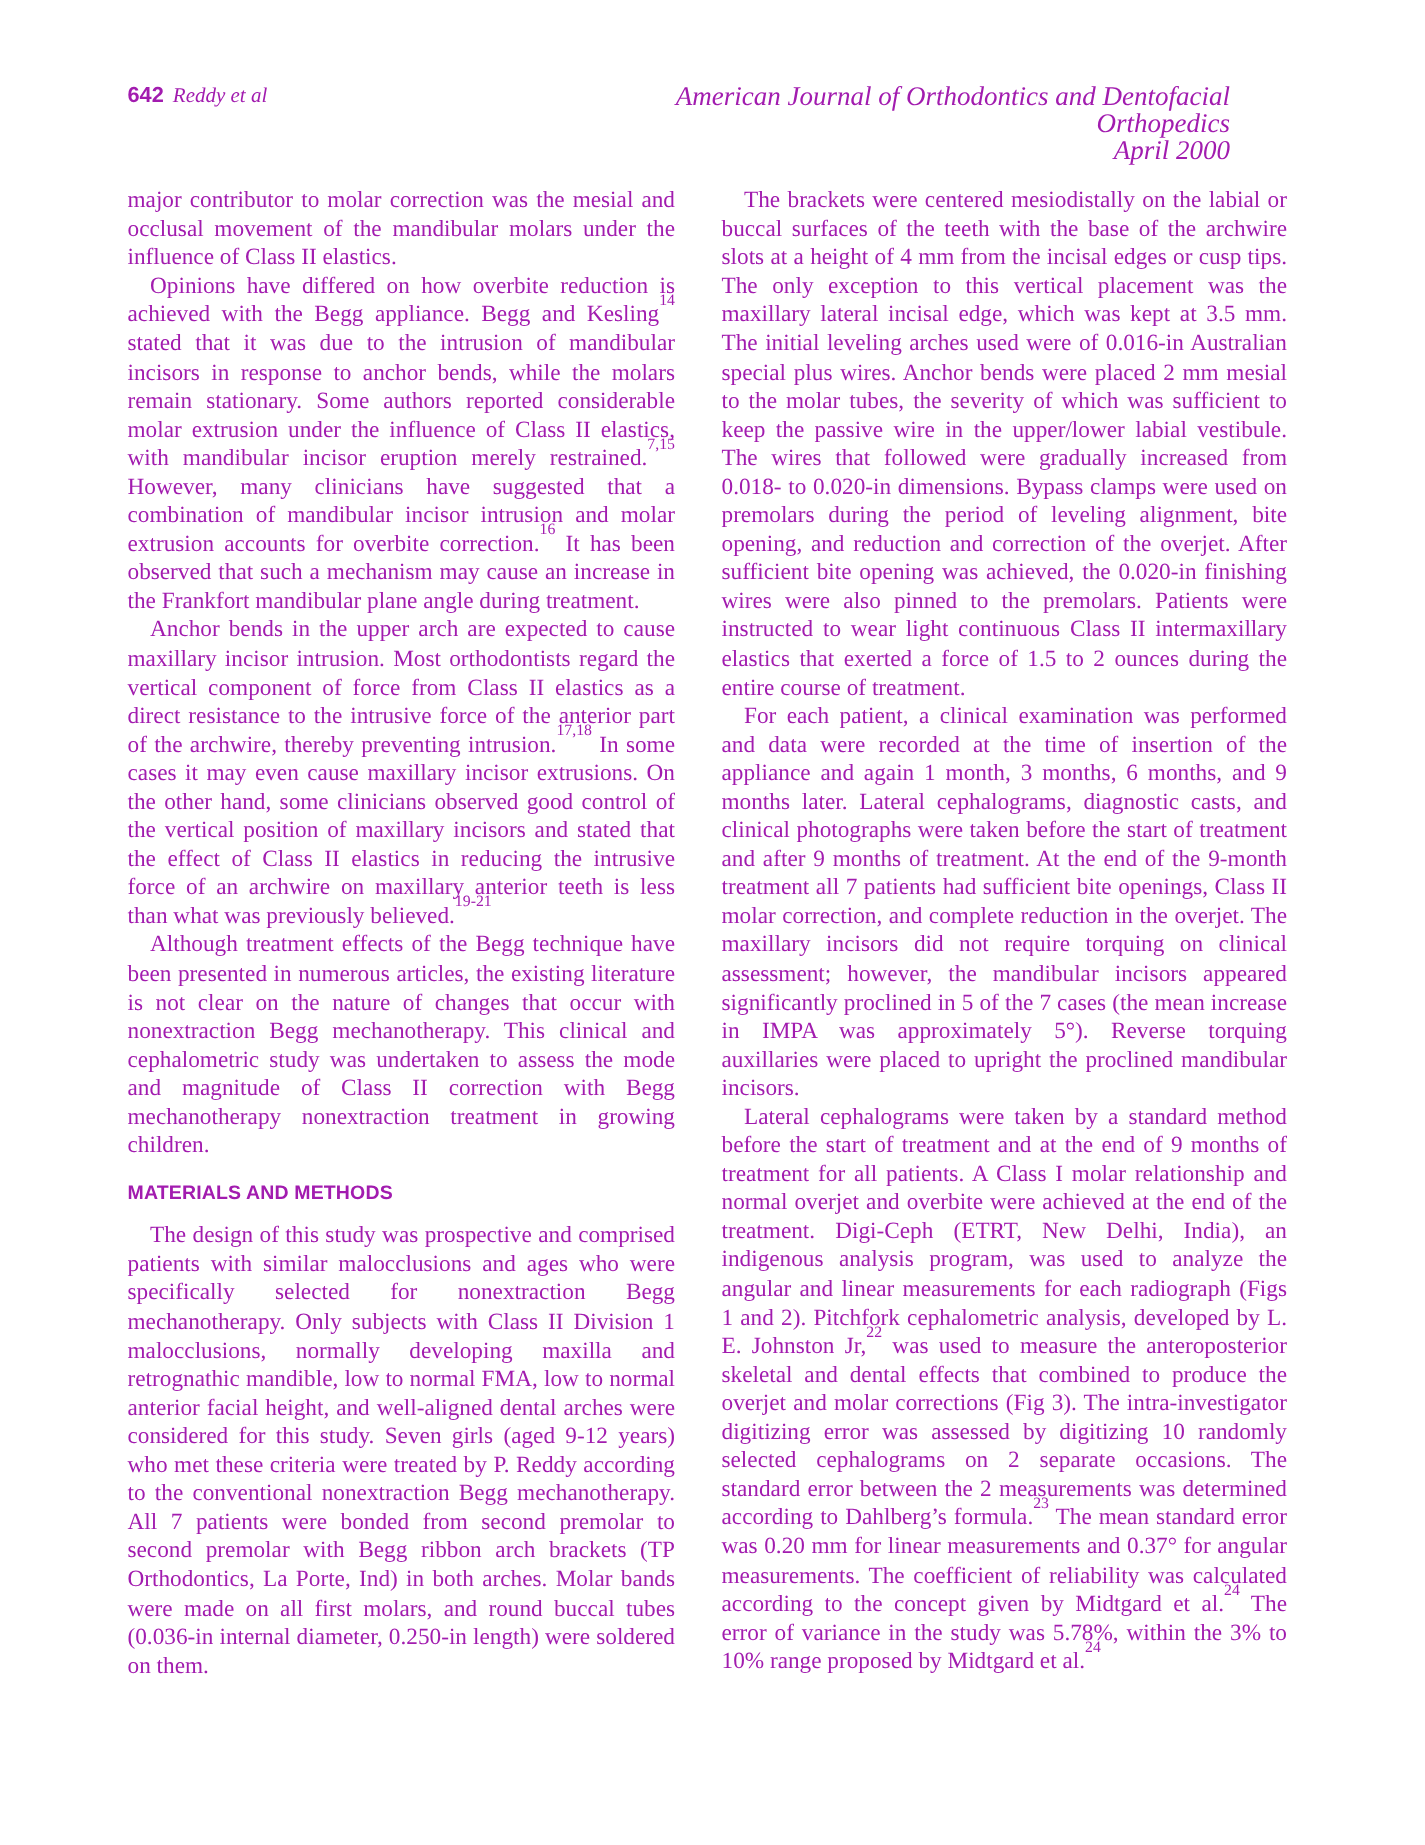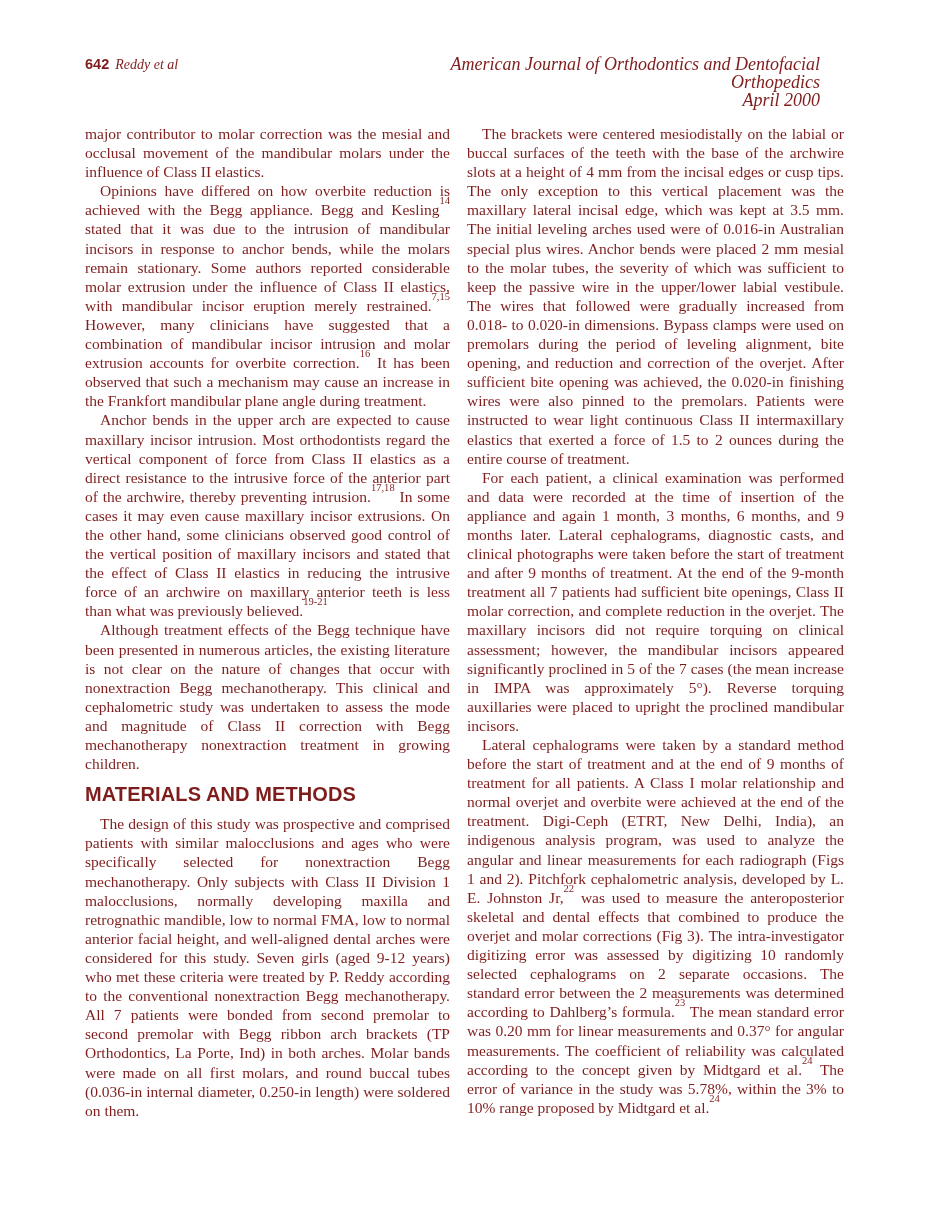--- a/index.html
+++ b/index.html
@@ -5,21 +5,21 @@
   html, body {
     margin: 0;
     padding: 0;
     background: #ffffff;
   }
   .page {
     position: relative;
     width: 950px;
     height: 1230px;
     background: #ffffff;
-    color: #7f1d1d;
+    color: #a21caf;
     font-family: "Liberation Serif", serif;
     overflow: hidden;
   }
   
   .header-left {
     position: absolute;
     top: 55px;
     left: 85px;
     white-space: nowrap;
   }
@@ -43,39 +43,39 @@
     font-size: 18px;
     line-height: 18px;
   }
   
   .columns {
     position: absolute;
     top: 124px;
     left: 85px;
     width: 773px;
     display: flex;
-    gap: 17px;
+    gap: 31px;
   }
   .col {
     width: 371px;
     font-size: 15.5px;
     line-height: 19.1px;
     text-align: justify;
   }
   .col-left  { width: 365px; }
   .col-right { width: 377px; }
   .para {
     margin: 0;
     text-indent: 15px;
   }
   .para.no-indent { text-indent: 0; }
   .section-heading {
     font-family: "Liberation Sans", sans-serif;
     font-weight: 700;
-    font-size: 20px;
+    font-size: 13px;
     letter-spacing: 0.1px;
     margin: 12px 0 10px 0;
     text-align: left;
   }
   sup.cite {
     font-size: 68%;
     line-height: 0;
     position: relative;
     top: -0.45em;
     letter-spacing: 0;

